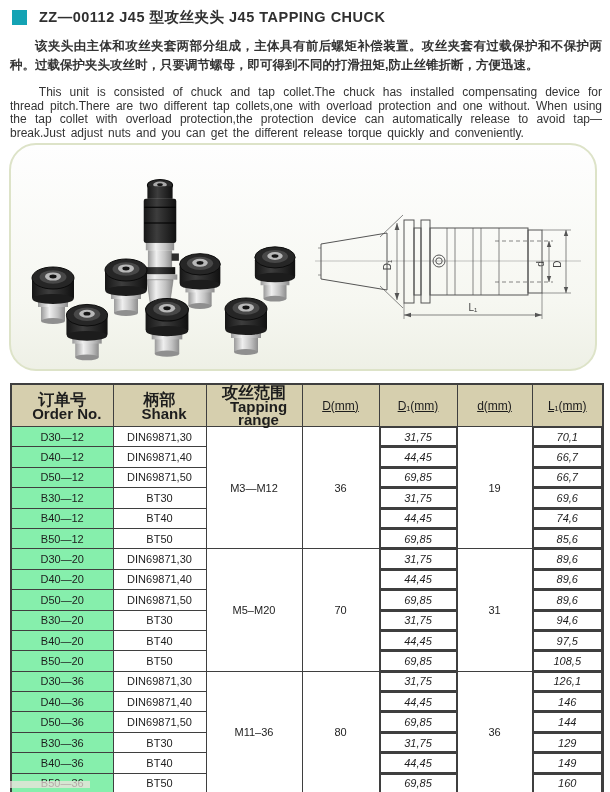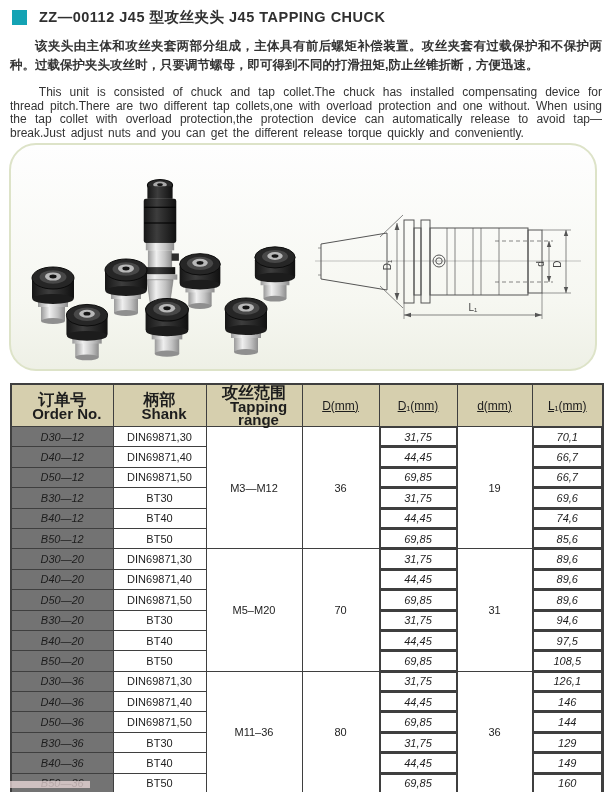--- a/index.html
+++ b/index.html
@@ -31,21 +31,21 @@
   
   .spec-wrap{position:absolute;top:383px;left:10px;}
   table.spec{border-collapse:collapse;table-layout:fixed;width:592px;border:2px solid var(--bd);}
   table.spec th{background:#d6cfae;border:1px solid var(--bd);border-bottom:1.5px solid var(--bd);
                 height:40px;padding:0;text-align:center;vertical-align:middle;color:#1d1d1d;}
   .h-zh{display:block;font-size:16px;font-weight:bold;line-height:15px;}
   .h-en{display:block;font-size:15px;font-weight:bold;line-height:13px;padding-left:9px;}
   .h-one{display:block;font-size:12px;font-weight:normal;text-decoration:underline;}
   table.spec td{border:1px solid var(--bd);height:19.4px;padding:0;text-align:center;
                 vertical-align:middle;font-size:11px;color:#1d1d1d;}
-  td.col-order{background:#737373;font-style:italic;}
+  td.col-order{background:#86efac;}
   td.inset{border-top:none;border-bottom:none;padding:0 7px;}
   td.inset .box{border:1px solid var(--bd);height:100%;display:flex;align-items:center;
                 justify-content:center;box-sizing:border-box;font-style:italic;}
   tr.group-start td.inset{border-top:1px solid var(--bd);}
   tr.group-end td.inset{border-bottom:1px solid var(--bd);}
 
   .page-edge-mark{position:absolute;left:10px;top:781px;width:80px;height:7px;background:#f6e3e3;opacity:.7;}
 </style>
 </head>
 <body>

